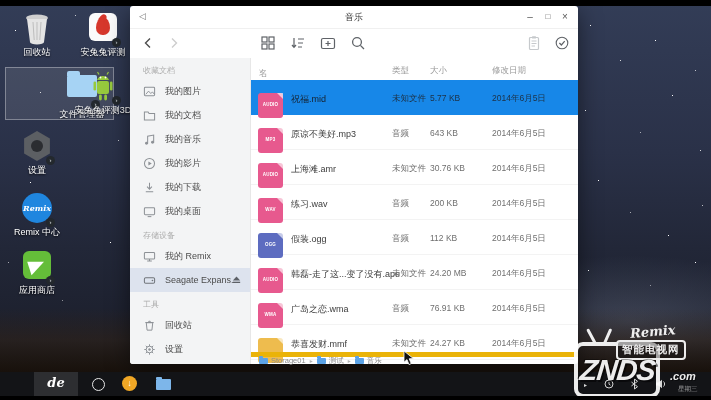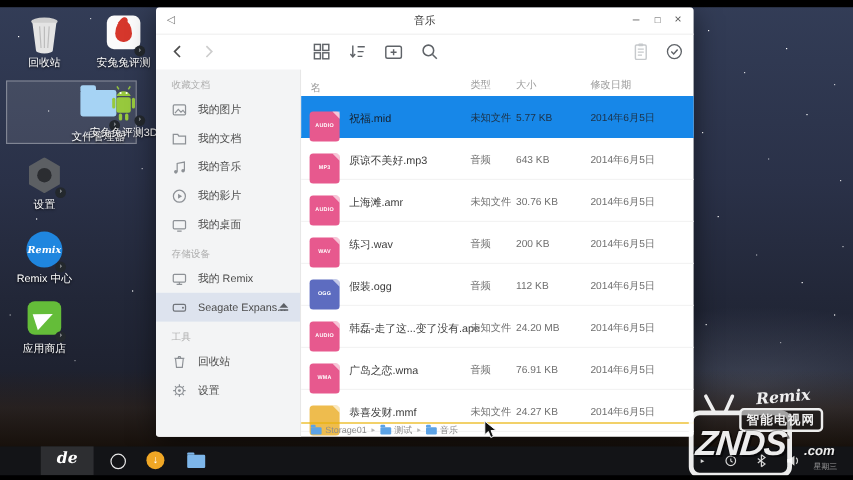--- a/index.html
+++ b/index.html
@@ -83,21 +83,21 @@
     border-left:6px solid transparent;border-top:6px solid rgba(255,255,255,.65);}
   .fic i{position:absolute;left:0;right:0;top:9px;text-align:center;font-style:normal;
     font-size:4.5px;font-weight:bold;color:#fff;letter-spacing:.2px;}
   .c-pink{background:#e7598e;} .c-indigo{background:#5d6cc0;} .c-amber{background:#eebc4e;}
   .fname{left:40px;color:#3c3c3c;} .ftype{left:141px;color:#6f6f6f;font-size:8.5px;}
   .fsize{left:179px;color:#6f6f6f;font-size:8.5px;} .fdate{left:241px;color:#6f6f6f;font-size:8.5px;}
   .frow.selected{background:#1787e8;border-bottom-color:#1787e8;}
   .frow.selected .fname{color:#16202c;}
   .frow.selected .ftype,.frow.selected .fsize,.frow.selected .fdate{color:#1d3145;}
   
-  #breadcrumb{position:absolute;left:0;bottom:0;width:100%;height:12px;border-top:1px solid #eab308;
+  #breadcrumb{position:absolute;left:0;bottom:0;width:100%;height:12px;border-top:5px solid #eab308;
     display:flex;align-items:center;padding-left:8px;gap:4px;box-sizing:border-box;}
   .crumb{display:flex;align-items:center;gap:3px;font-size:7.5px;color:#8c8c8c;}
   .mini-folder{width:9px;height:6px;background:#5ca3e6;border-radius:1px;position:relative;display:inline-block;}
   .mini-folder:before{content:'';position:absolute;top:-1.5px;left:0;width:4px;height:1.5px;background:#5ca3e6;
     border-radius:1px 1px 0 0;}
   .crumb-sep{font-size:6px;color:#b5b5b5;}
   
   #taskbar{position:absolute;left:0;top:372px;width:711px;height:24px;background:#131417;z-index:40;}
   #start-seg{position:absolute;left:34px;top:0;width:44px;height:24px;background:#2d2e31;
     text-align:center;color:#fff;font-family:"DejaVu Serif",serif;font-style:italic;font-weight:bold;
@@ -276,20 +276,26 @@
             <circle cx="10.3" cy="10" r="1.6" fill="#8d9196"></circle>
           </svg>
         <span>我的音乐</span>
       </div>
       <div class="sitem">
         <svg width="13" height="13" viewBox="0 0 14 14">
           <circle cx="7" cy="7" r="5.4" fill="none" stroke="#8d9196" stroke-width="1.1"></circle>
           <path d="M5.8 4.8 L9.4 7 L5.8 9.2 Z" fill="#8d9196"></path>
           </svg>
         <span>我的影片</span>
+      </div>
+      <div class="sitem">
+        <svg width="13" height="13" viewBox="0 0 14 14">
+          <path d="M7 2 v6 M4.4 6 L7 8.8 L9.6 6 M3 11.5 h8" fill="none" stroke="#8d9196" stroke-width="1.1"></path>
+          </svg>
+        <span>我的下载</span>
       </div>
       <div class="sitem">
         <svg width="13" height="13" viewBox="0 0 14 14">
           <rect x="1.5" y="3" width="11" height="7.5" rx="1" fill="none" stroke="#8d9196" stroke-width="1.1"></rect>
           <path d="M5 12.5 h4" stroke="#8d9196" stroke-width="1.1"></path>
           </svg>
         <span>我的桌面</span>
       </div>
 
       <div class="shead">存储设备</div>

